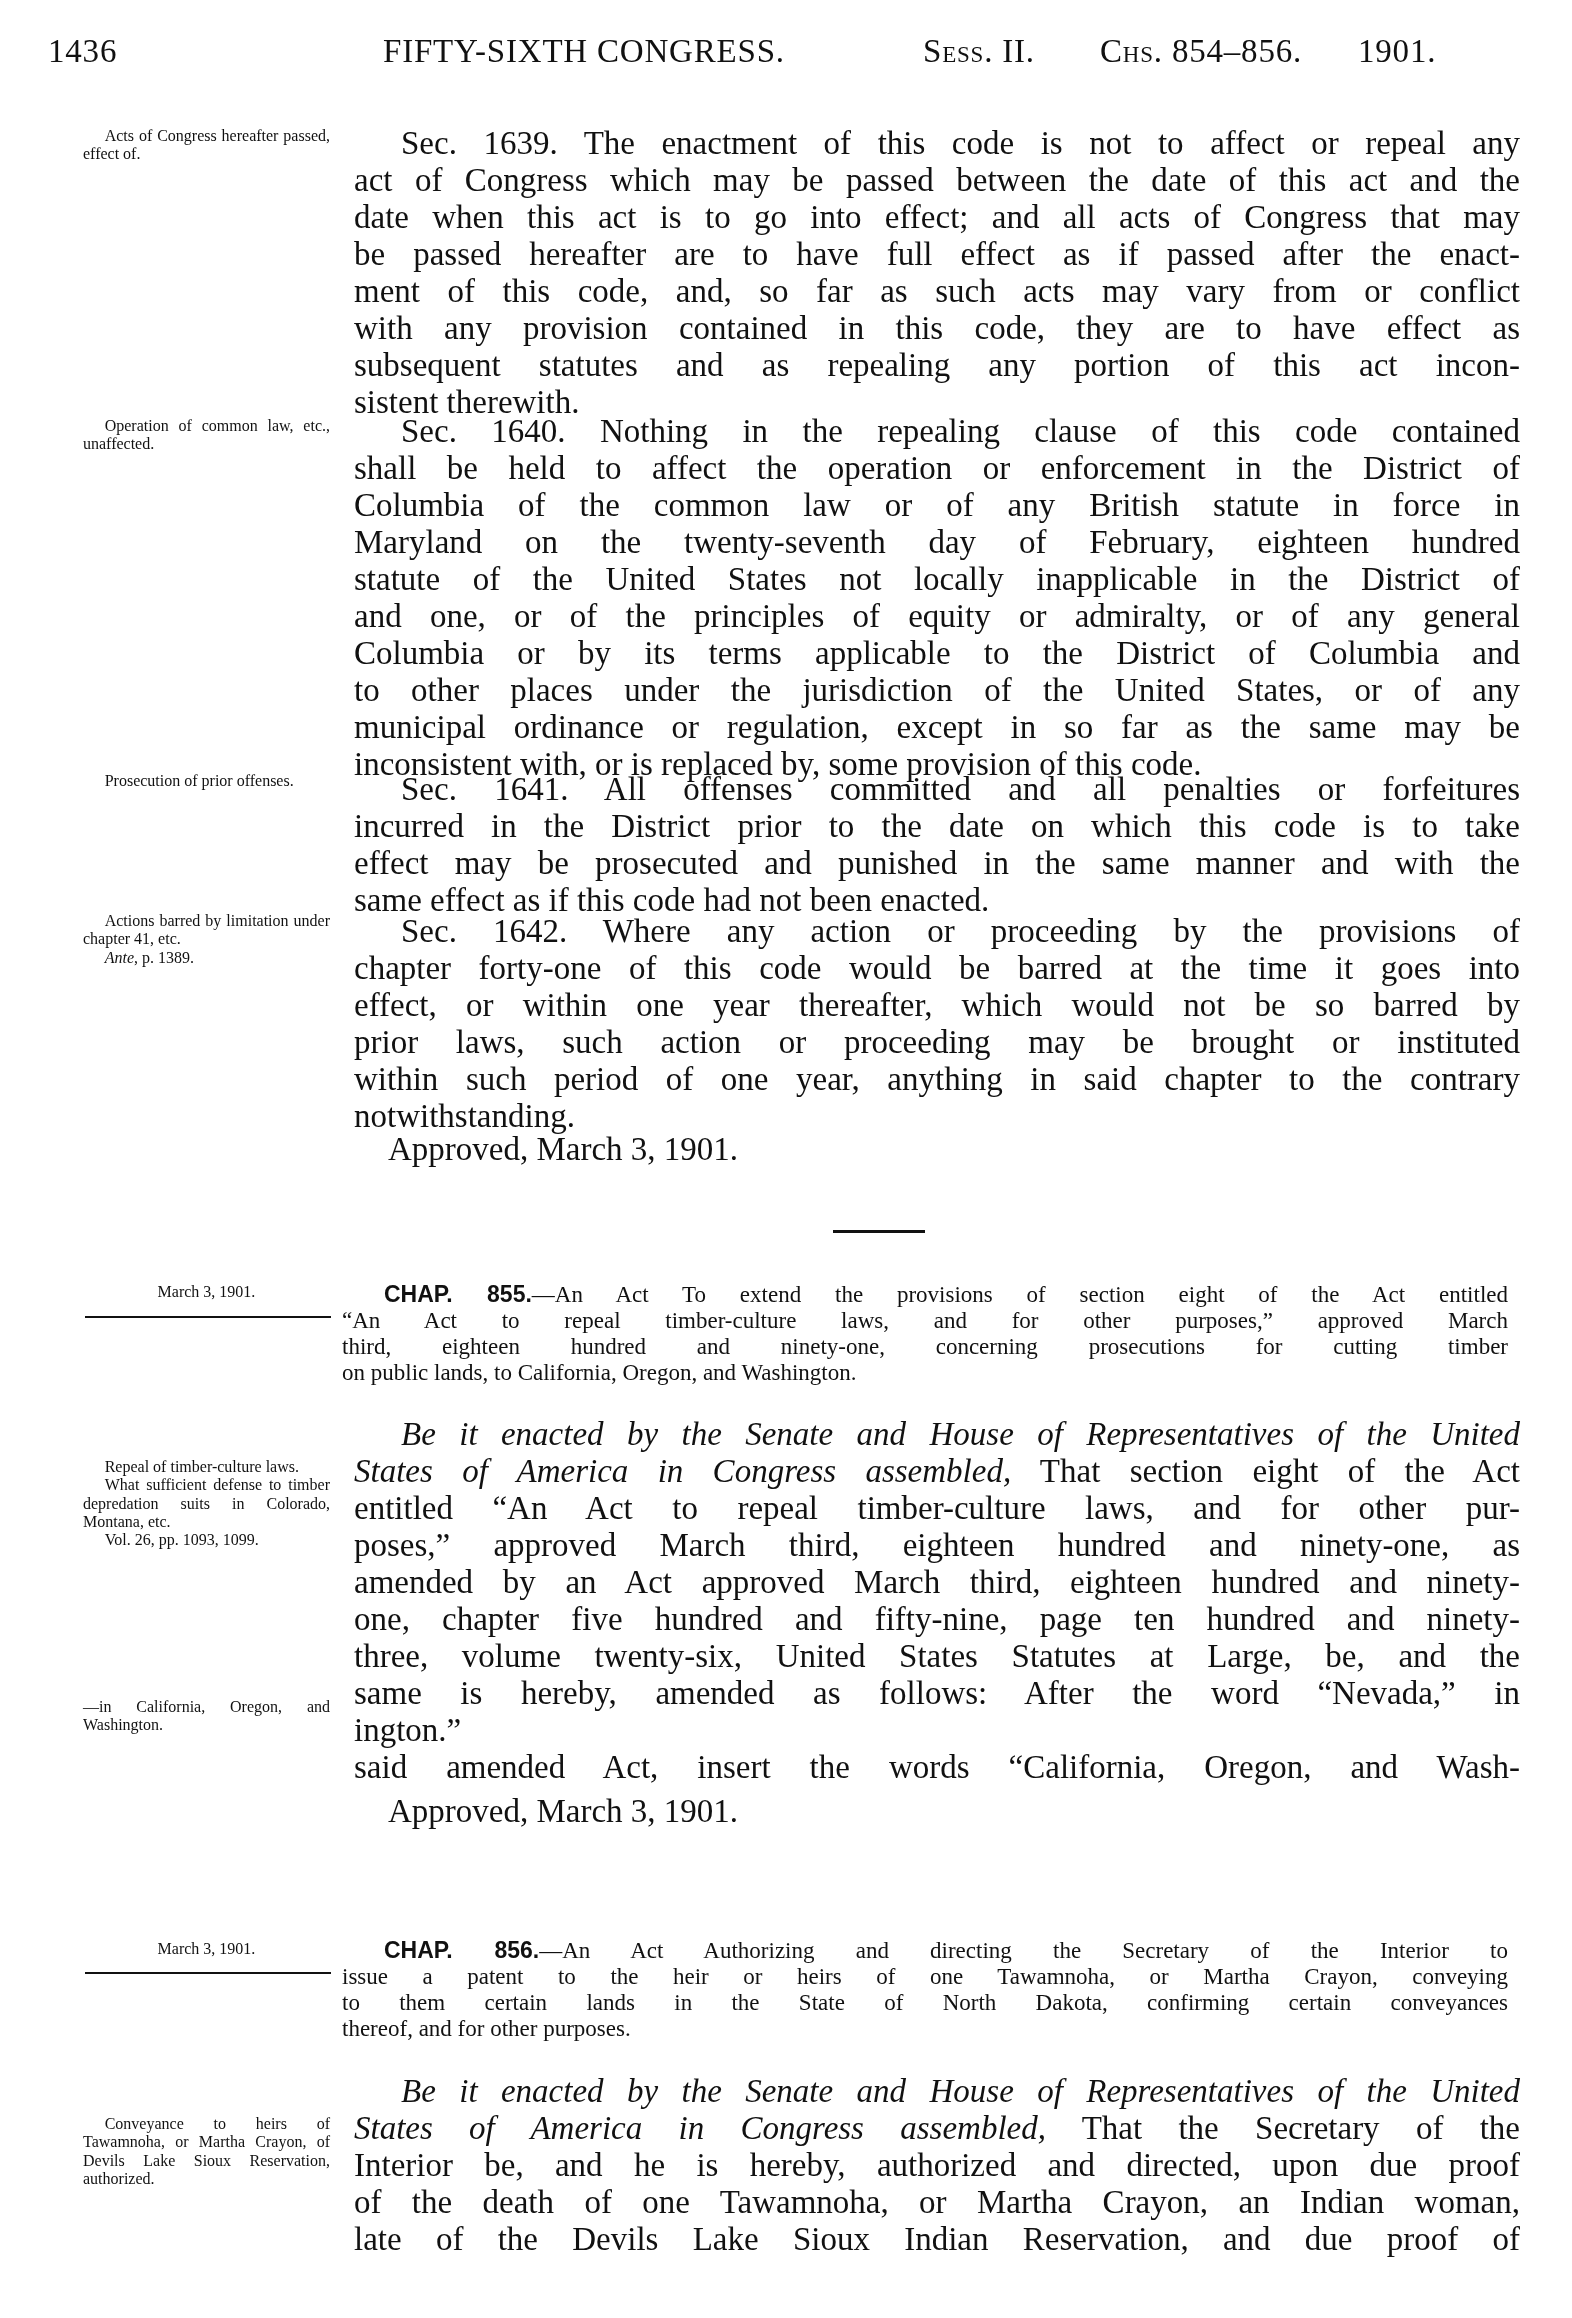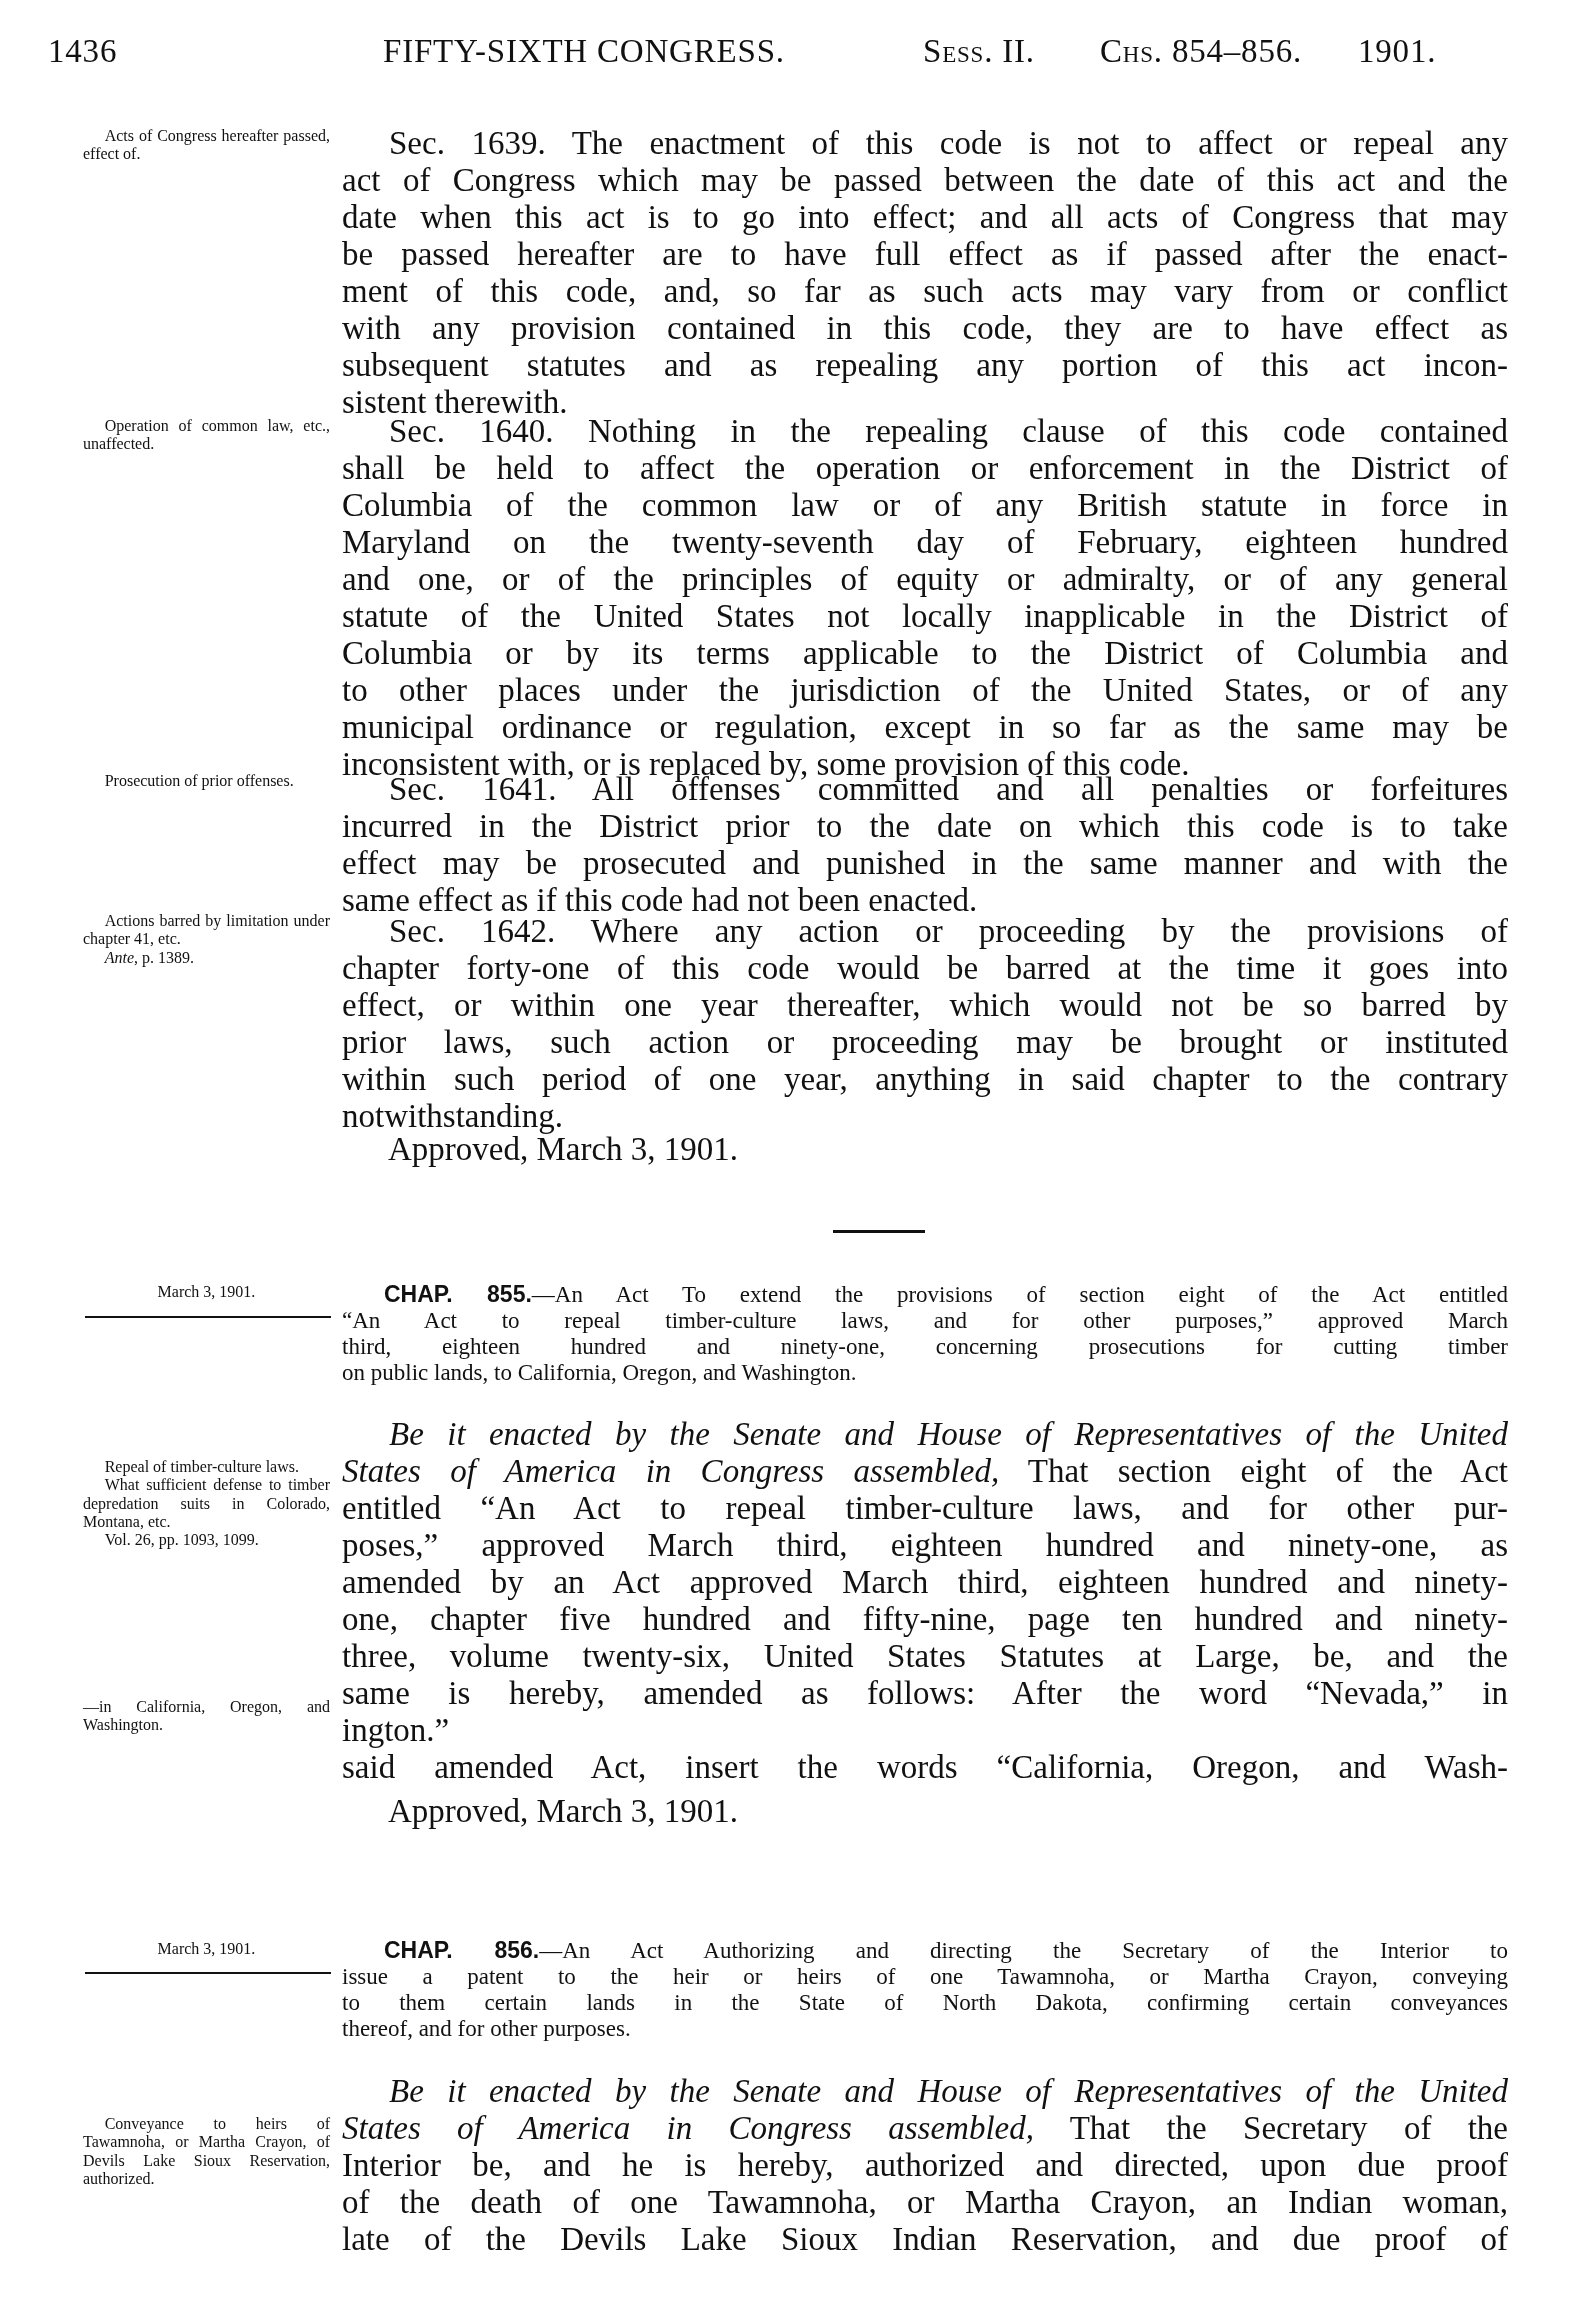--- a/index.html
+++ b/index.html
@@ -2,21 +2,21 @@
 <html style="font-size:13.3px"><head>
 <meta charset="utf-8">
 <style>
   html,body{margin:0;padding:0;background:#fff;}
   body{width:1572px;height:2319px;position:relative;overflow:hidden;color:#111;font-family:"Liberation Serif","DejaVu Serif",serif;}
   .hdr{position:absolute;top:33px;font-size:33px;letter-spacing:0.8px;}
   .sc{font-variant:small-caps;}
   .note{position:absolute;left:83px;width:247px;font-size:16px;line-height:18.3px;text-align:justify;}
   .note p{margin:0;text-indent:21.7px;}
   .note .ctr{text-align:center;text-indent:0;}
-  .body{position:absolute;left:342px;width:1166px;font-size:33px;line-height:37px;text-align:justify;}
+  .body{position:absolute;left:354px;width:1166px;font-size:33px;line-height:37px;text-align:justify;}
   .line{display:block;text-align:justify;text-align-last:justify;white-space:nowrap;}
   .last{text-align-last:left;}
   .chap{position:absolute;left:342px;width:1166px;font-size:23px;line-height:26px;}
   .chap .b{font-weight:bold;font-family:"Liberation Sans",sans-serif;}
   .rule{position:absolute;height:2.5px;background:#111;}
   .it{font-style:italic;}
 </style>
 </head>
 <body>
 
@@ -72,22 +72,22 @@
   <span class="line">with any provision contained in this code, they are to have effect as</span>
   <span class="line">subsequent statutes and as repealing any portion of this act incon-</span>
   <span class="line last">sistent therewith.</span>
 </div>
 
 <div class="body" style="top:413px;">
   <span class="line" style="padding-left:47px;">Sec. 1640. Nothing in the repealing clause of this code contained</span>
   <span class="line">shall be held to affect the operation or enforcement in the District of</span>
   <span class="line">Columbia of the common law or of any British statute in force in</span>
   <span class="line">Maryland on the twenty-seventh day of February, eighteen hundred</span>
+  <span class="line">statute of the United States not locally inapplicable in the District of</span>
   <span class="line">and one, or of the principles of equity or admiralty, or of any general</span>
-  <span class="line">statute of the United States not locally inapplicable in the District of</span>
   <span class="line">Columbia or by its terms applicable to the District of Columbia and</span>
   <span class="line">to other places under the jurisdiction of the United States, or of any</span>
   <span class="line">municipal ordinance or regulation, except in so far as the same may be</span>
   <span class="line last">inconsistent with, or is replaced by, some provision of this code.</span>
 </div>
 
 <div class="body" style="top:771px;">
   <span class="line" style="padding-left:47px;">Sec. 1641. All offenses committed and all penalties or forfeitures</span>
   <span class="line">incurred in the District prior to the date on which this code is to take</span>
   <span class="line">effect may be prosecuted and punished in the same manner and with the</span>

